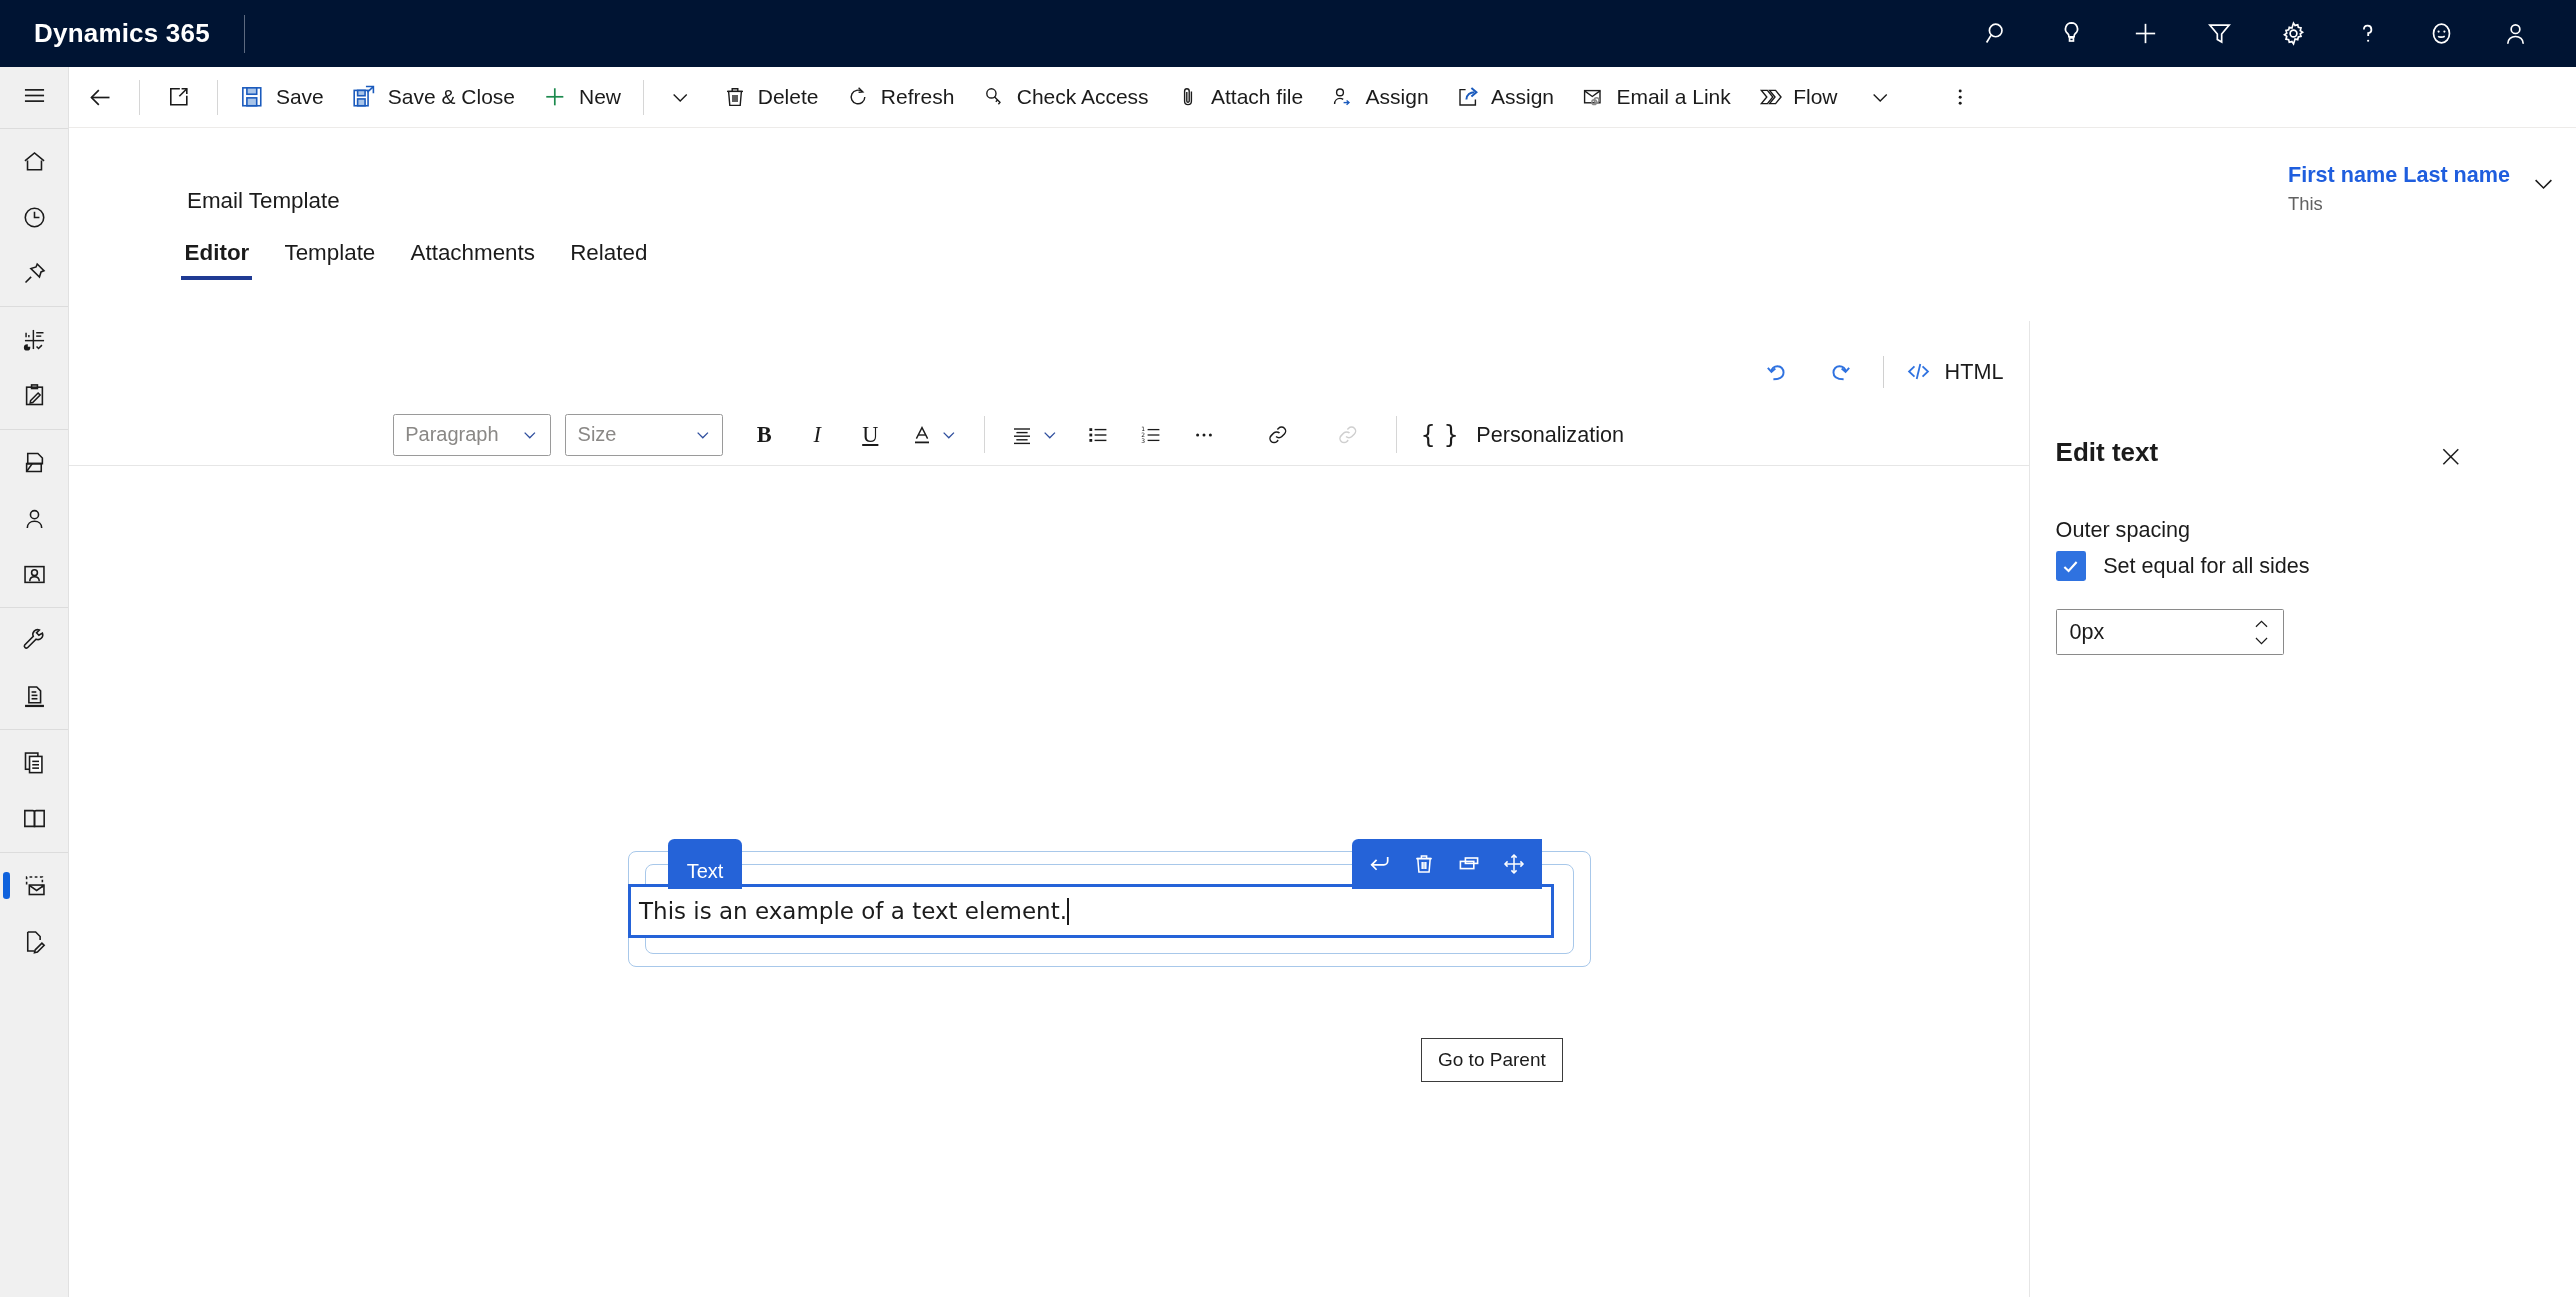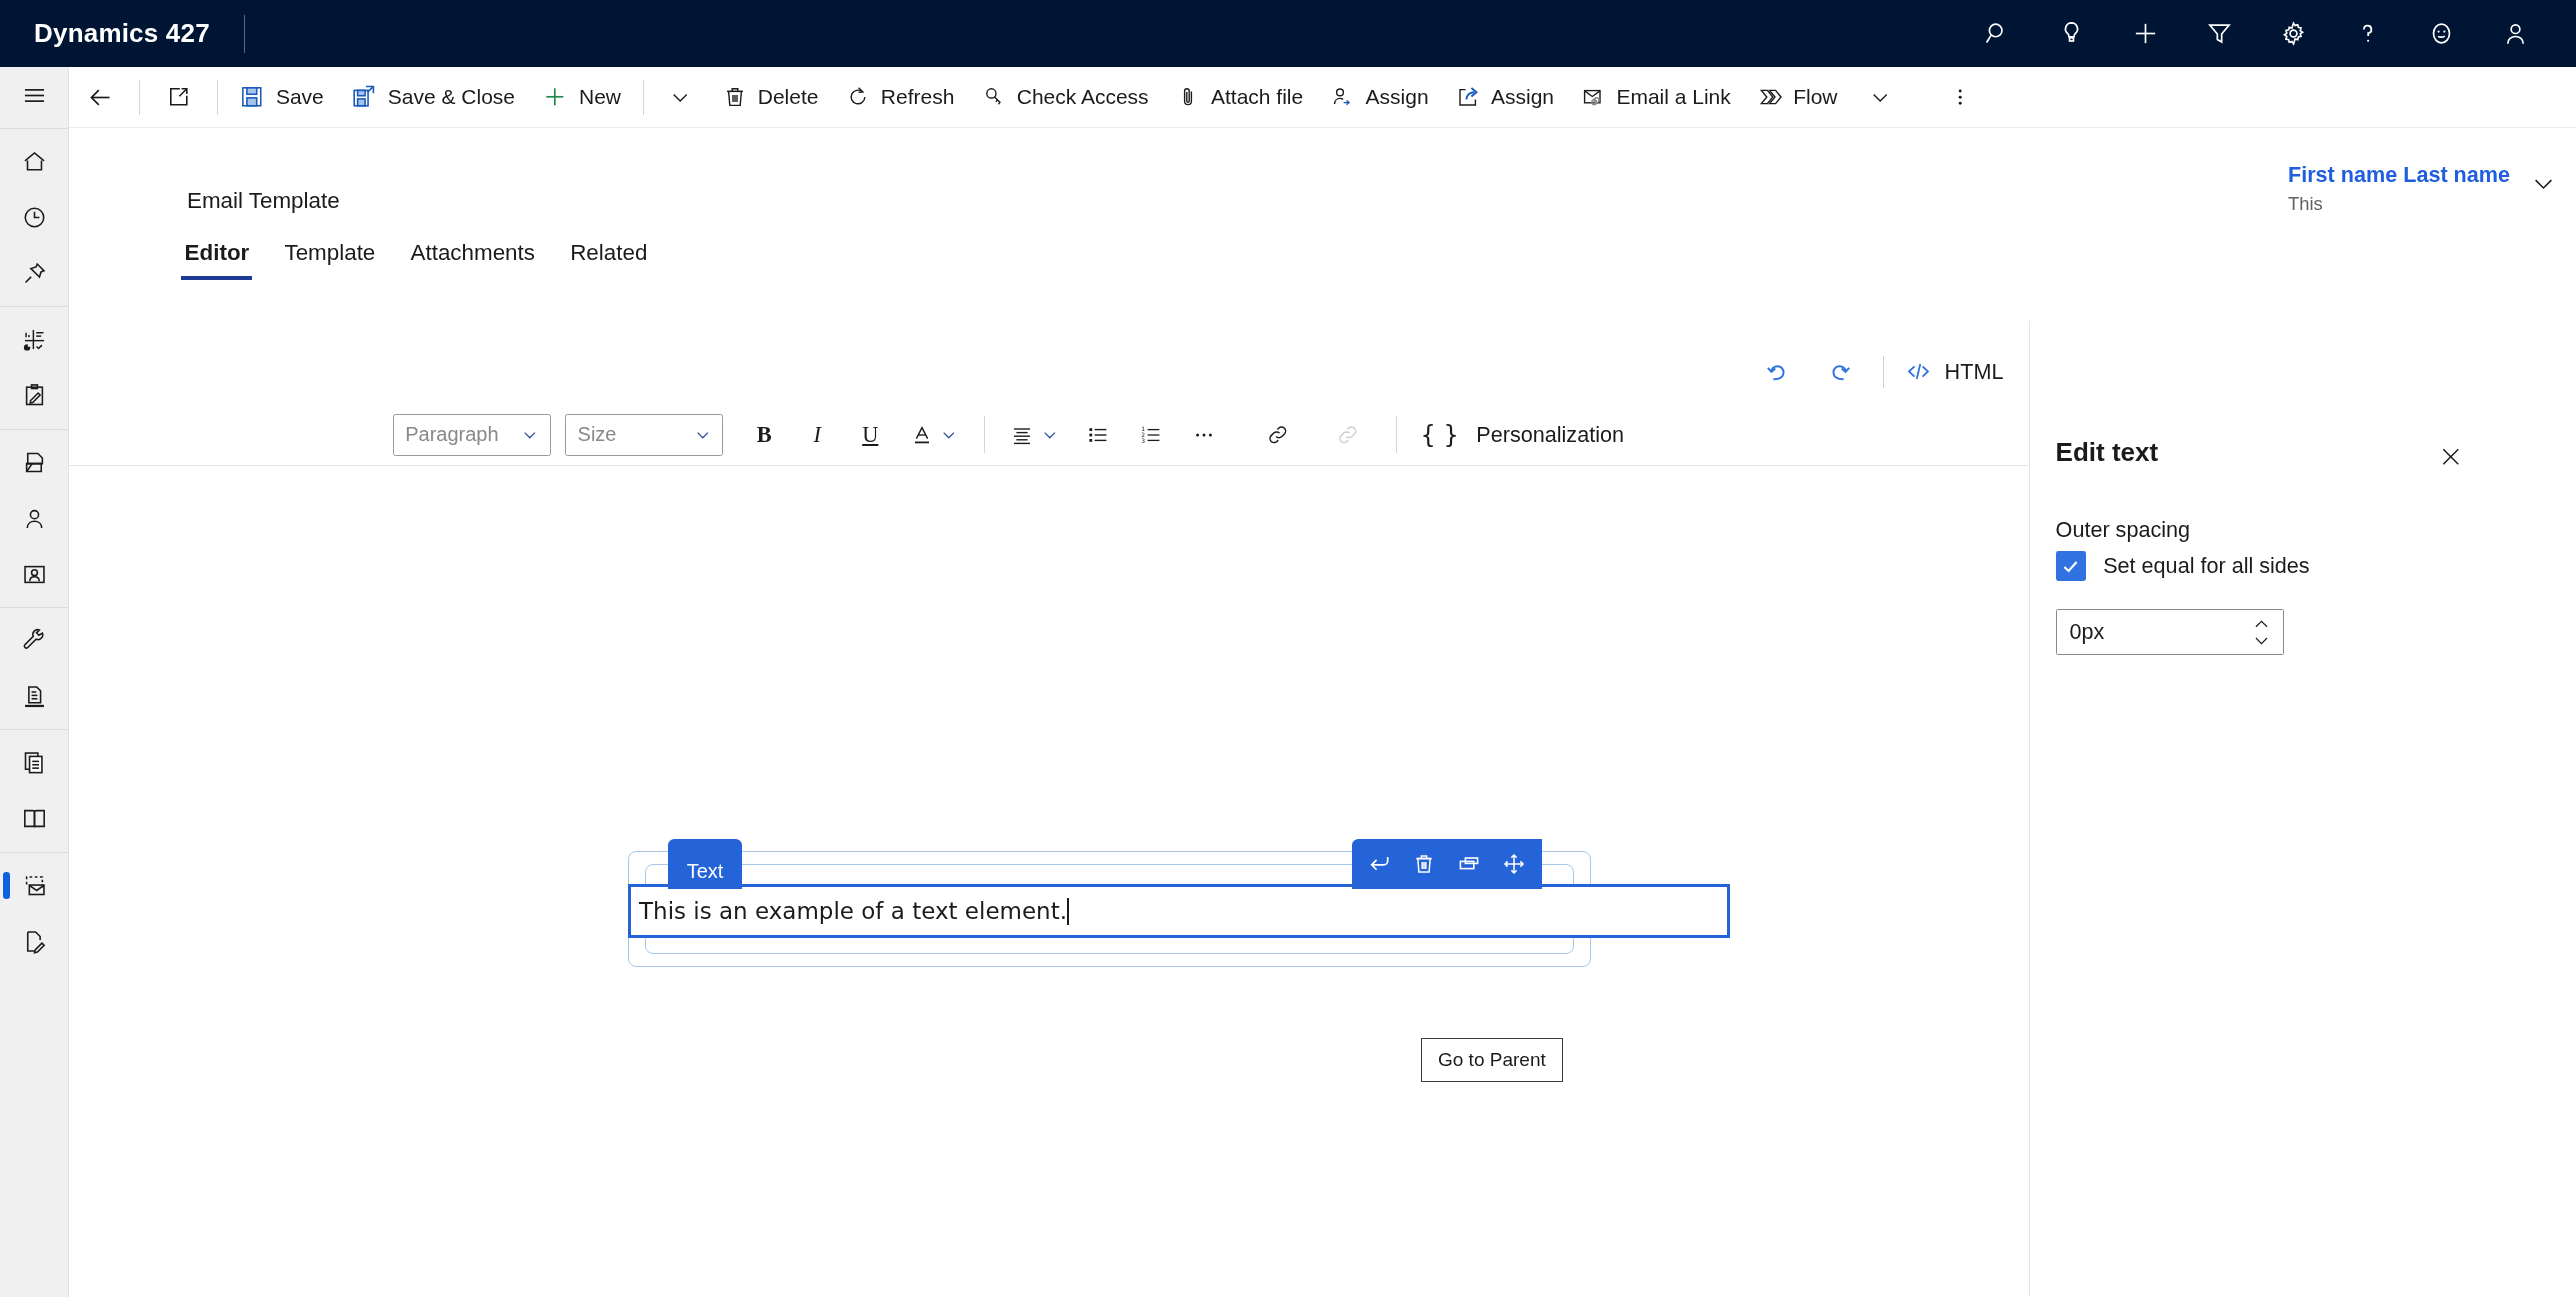--- a/index.html
+++ b/index.html
@@ -143,21 +143,21 @@
     position: absolute; left: 559px; top: 385px;
     width: 963px; height: 116px;
     border: 0.8px solid #a8c8ea; border-radius: 8px;
   }
   #inner-box {
     position: absolute; left: 16px; top: 12px; right: 16px; bottom: 12px;
     border: 0.8px solid #a8c8ea; border-radius: 8px;
   }
   #text-el {
     position: absolute; left: 559px; top: 418px;
-    width: 1102px; height: 54px;
+    width: 926px; height: 54px;
     border: 3.2px solid #2563d8; background: #ffffff;
     display: flex; align-items: center;
   }
   #text-el-content {
     font-family: "DejaVu Sans", sans-serif;
     font-size: 23px; color: #1b1b1b; padding-left: 8px; white-space: nowrap;
   }
   #text-caret {
     display: inline-block; width: 1.6px; height: 27px; background: #1b1b1b;
     vertical-align: -5.6px;
@@ -216,21 +216,21 @@
     display: flex; align-items: center; justify-content: space-between;
     padding: 0 11.2px 0 12.8px;
   }
   #rp-spinner-value { font-size: 21.6px; color: #1b1b1b; }
   #rp-spin-arrows { display: flex; flex-direction: column; gap: 3.2px; }
 </style>
 </head>
 <body>
 
 <div id="topnav">
-  <div id="brand">Dynamics 427</div>
+  <div id="brand">Dynamics 365</div>
   <div id="brand-divider"></div>
   <div id="topnav-spacer"></div>
   <div id="topnav-icons">
     <div class="navicon">
       <svg width="29" height="29" viewBox="0 0 24 24" fill="none" stroke="#ffffff" stroke-width="1.4">
         <circle cx="10.5" cy="9.5" r="5.2"></circle>
           <line x1="6.6" y1="13.6" x2="3" y2="19.5"></line>
       </svg>
     </div>
     <div class="navicon">

